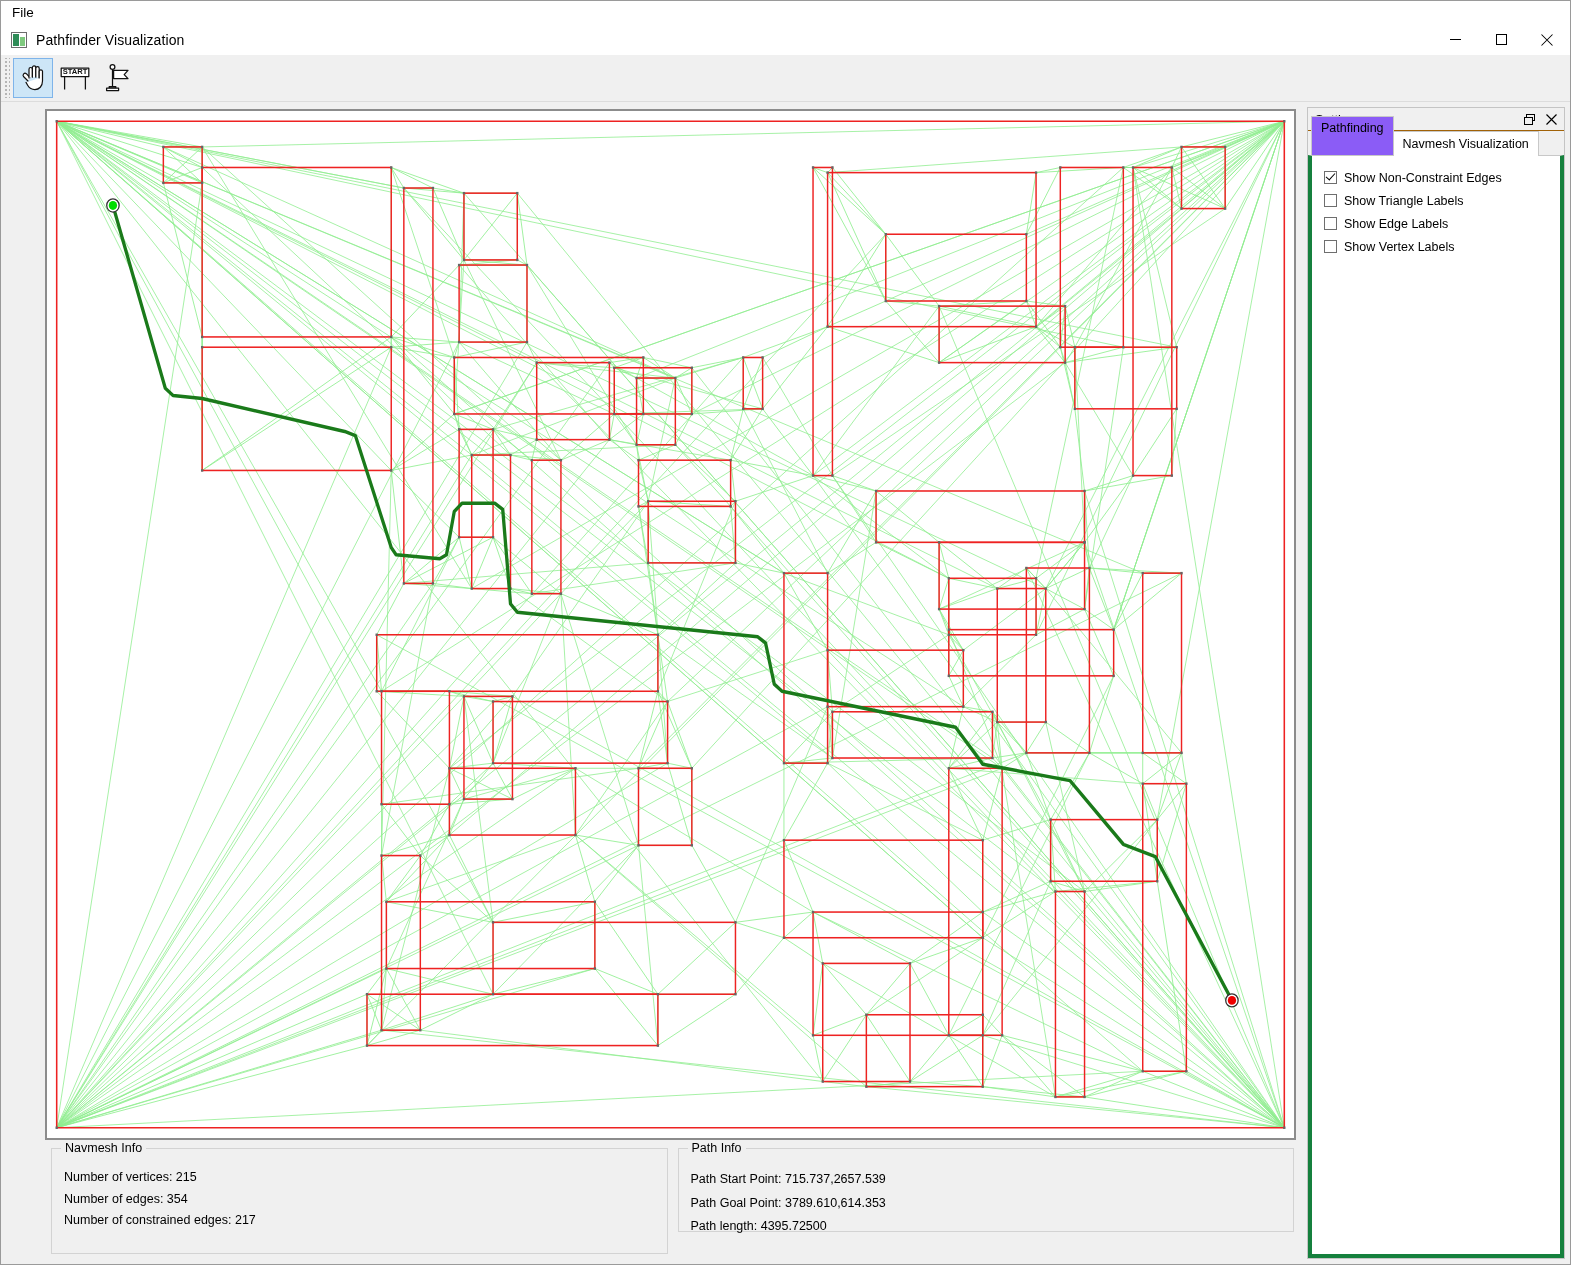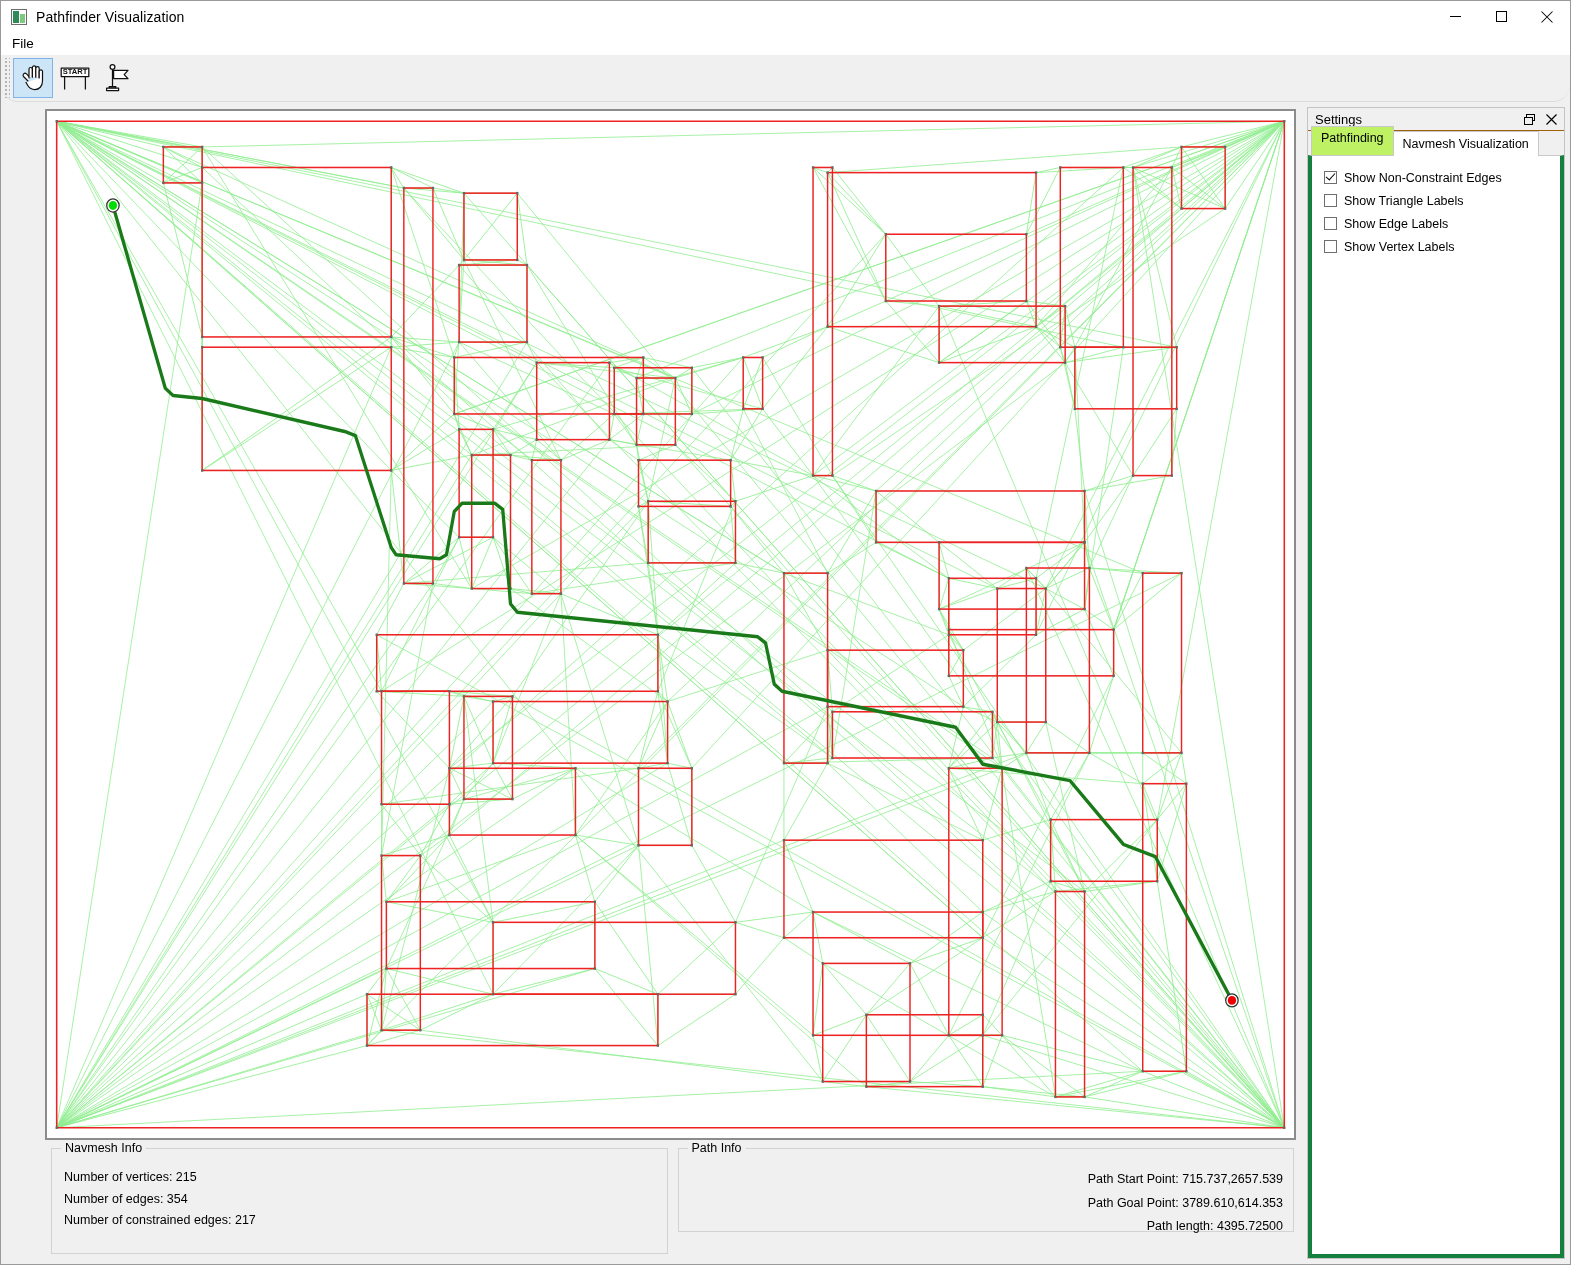--- a/index.html
+++ b/index.html
@@ -99,21 +99,20 @@
 
   
   #toolbar {
     height: 46px;
     background: #f0f0f0;
     border-bottom: 1px solid #dcdcdc;
     display: flex;
     align-items: center;
     flex: 0 0 auto;
     padding-left: 2px;
-    border-radius: 17px;
   }
   #tb-grip {
     width: 7px;
     height: 40px;
     margin-right: 3px;
     background-image:
       radial-gradient(#b5b5b5 40%, transparent 41%);
     background-size: 4px 4px;
     background-position: 1px 2px;
   }
@@ -185,21 +184,21 @@
   }
   #navmesh-info { width: 636px; height: 106px; }
   #path-info { width: 636px; height: 84px; }
   .info-line {
     font-size: 12.5px;
     line-height: 1;
     margin: 0 0 3px 2px;
     padding: 6px 0 0 0;
     color: #000;
   }
-  #path-info .info-line { padding-top: 8px; text-align: right; }
+  #path-info .info-line { padding-top: 8px; }
 
   
   #settings-dock {
     width: 258px;
     flex: 0 0 258px;
     margin: 5px 5px 5px 2px;
     border: 1px solid #c4c4c4;
     background: #f0f0f0;
     box-sizing: border-box;
     display: flex;
@@ -231,26 +230,26 @@
     height: 25px;
     padding-left: 3px;
     flex: 0 0 auto;
     position: relative;
   }
   .tab {
     font-size: 12.5px;
     padding: 4px 9px 4px 9px;
     border: 1px solid #c8c8c8;
     border-bottom: none;
-    background: #bef264;
+    background: #8b5cf6;
     margin-right: -1px;
     cursor: default;
     position: relative;
     box-sizing: border-box;
-    height: 30px;
+    height: 40px;
     line-height: 14px;
   }
   .tab.active {
     background: #ffffff;
     height: 25px;
     z-index: 2;
     padding-top: 5px;
   }
   #tab-panel {
     flex: 1 1 auto;
@@ -286,20 +285,24 @@
     border: solid #000;
     border-width: 0 1.6px 1.6px 0;
     transform: rotate(42deg);
   }
   .chk-label { font-size: 12.5px; }
 </style>
 </head>
 <body>
 
 <div id="app-window">
+
+  <div id="menu-bar">
+    <div class="menu-item">File</div>
+  </div>
 
   <div id="title-bar">
     <div id="app-icon"></div>
     <div id="window-title">Pathfinder Visualization</div>
     <div class="win-btns">
       <div class="win-btn">
         <svg width="11" height="11" viewBox="0 0 11 11">
             <path d="M0 5.5 H11" stroke="#000" stroke-width="1"></path>
           </svg>
       </div>
@@ -307,24 +310,20 @@
         <svg width="11" height="11" viewBox="0 0 11 11">
             <rect x="0.5" y="0.5" width="10" height="10" fill="none" stroke="#000" stroke-width="1"></rect>
           </svg>
       </div>
       <div class="win-btn close">
         <svg width="12" height="12" viewBox="0 0 12 12">
             <path d="M0.5 0.5 L11.5 11.5 M11.5 0.5 L0.5 11.5" stroke="#000" stroke-width="1.05"></path>
           </svg>
       </div>
     </div>
-  </div>
-
-  <div id="menu-bar">
-    <div class="menu-item">File</div>
   </div>
 
   <div id="toolbar">
     <div id="tb-grip"></div>
 
     <div class="tool-btn checked">
 
       <svg width="32" height="32" viewBox="0 0 32 32">
         <g fill="#ffffff" stroke="#111" stroke-width="1.2" stroke-linejoin="round" stroke-linecap="round">
           <path d="M11 19 L6.5 14.5 a2 2 0 0 1 2.8 -2.8 L13 15.5"></path>

